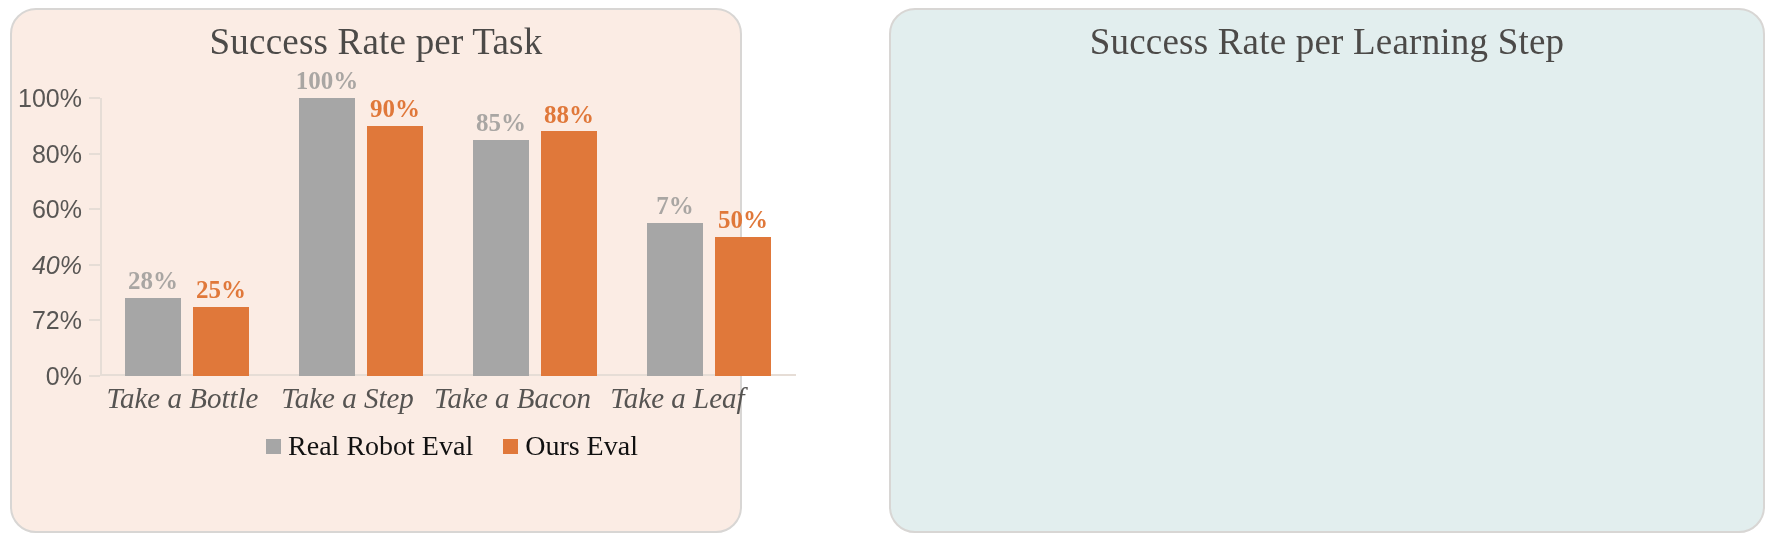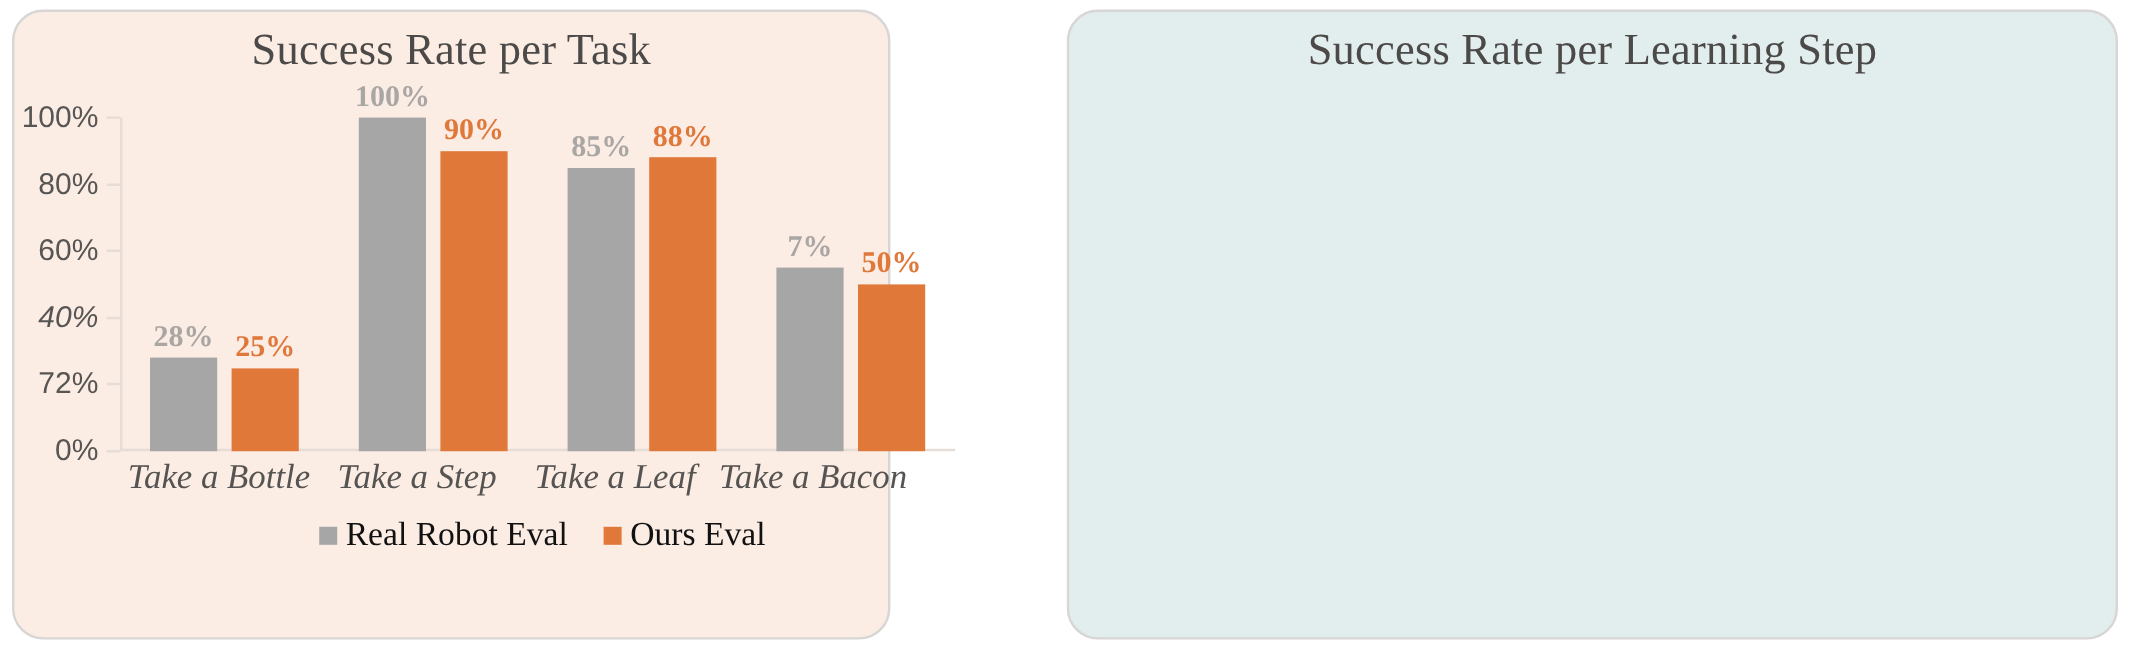--- a/index.html
+++ b/index.html
@@ -196,22 +196,22 @@
             <div class="bar-label orange" style="bottom:51%">50%</div>
             <div class="bar orange" style="height:50%"></div>
           </div>
         </div>
       </div>
     </div>
 
     <div class="catrow" id="cat-left">
       <div class="cat">Take a Bottle</div>
       <div class="cat">Take a Step</div>
+      <div class="cat">Take a Bacon</div>
       <div class="cat">Take a Leaf</div>
-      <div class="cat">Take a Bacon</div>
     </div>
 
     <div class="legend" id="legend-left">
       <div class="legend-item">
         <span class="swatch gray"></span>
         <span class="legend-text">Real Robot Eval</span>
       </div>
       <div class="legend-item">
         <span class="swatch orange"></span>
         <span class="legend-text">Ours Eval</span>

